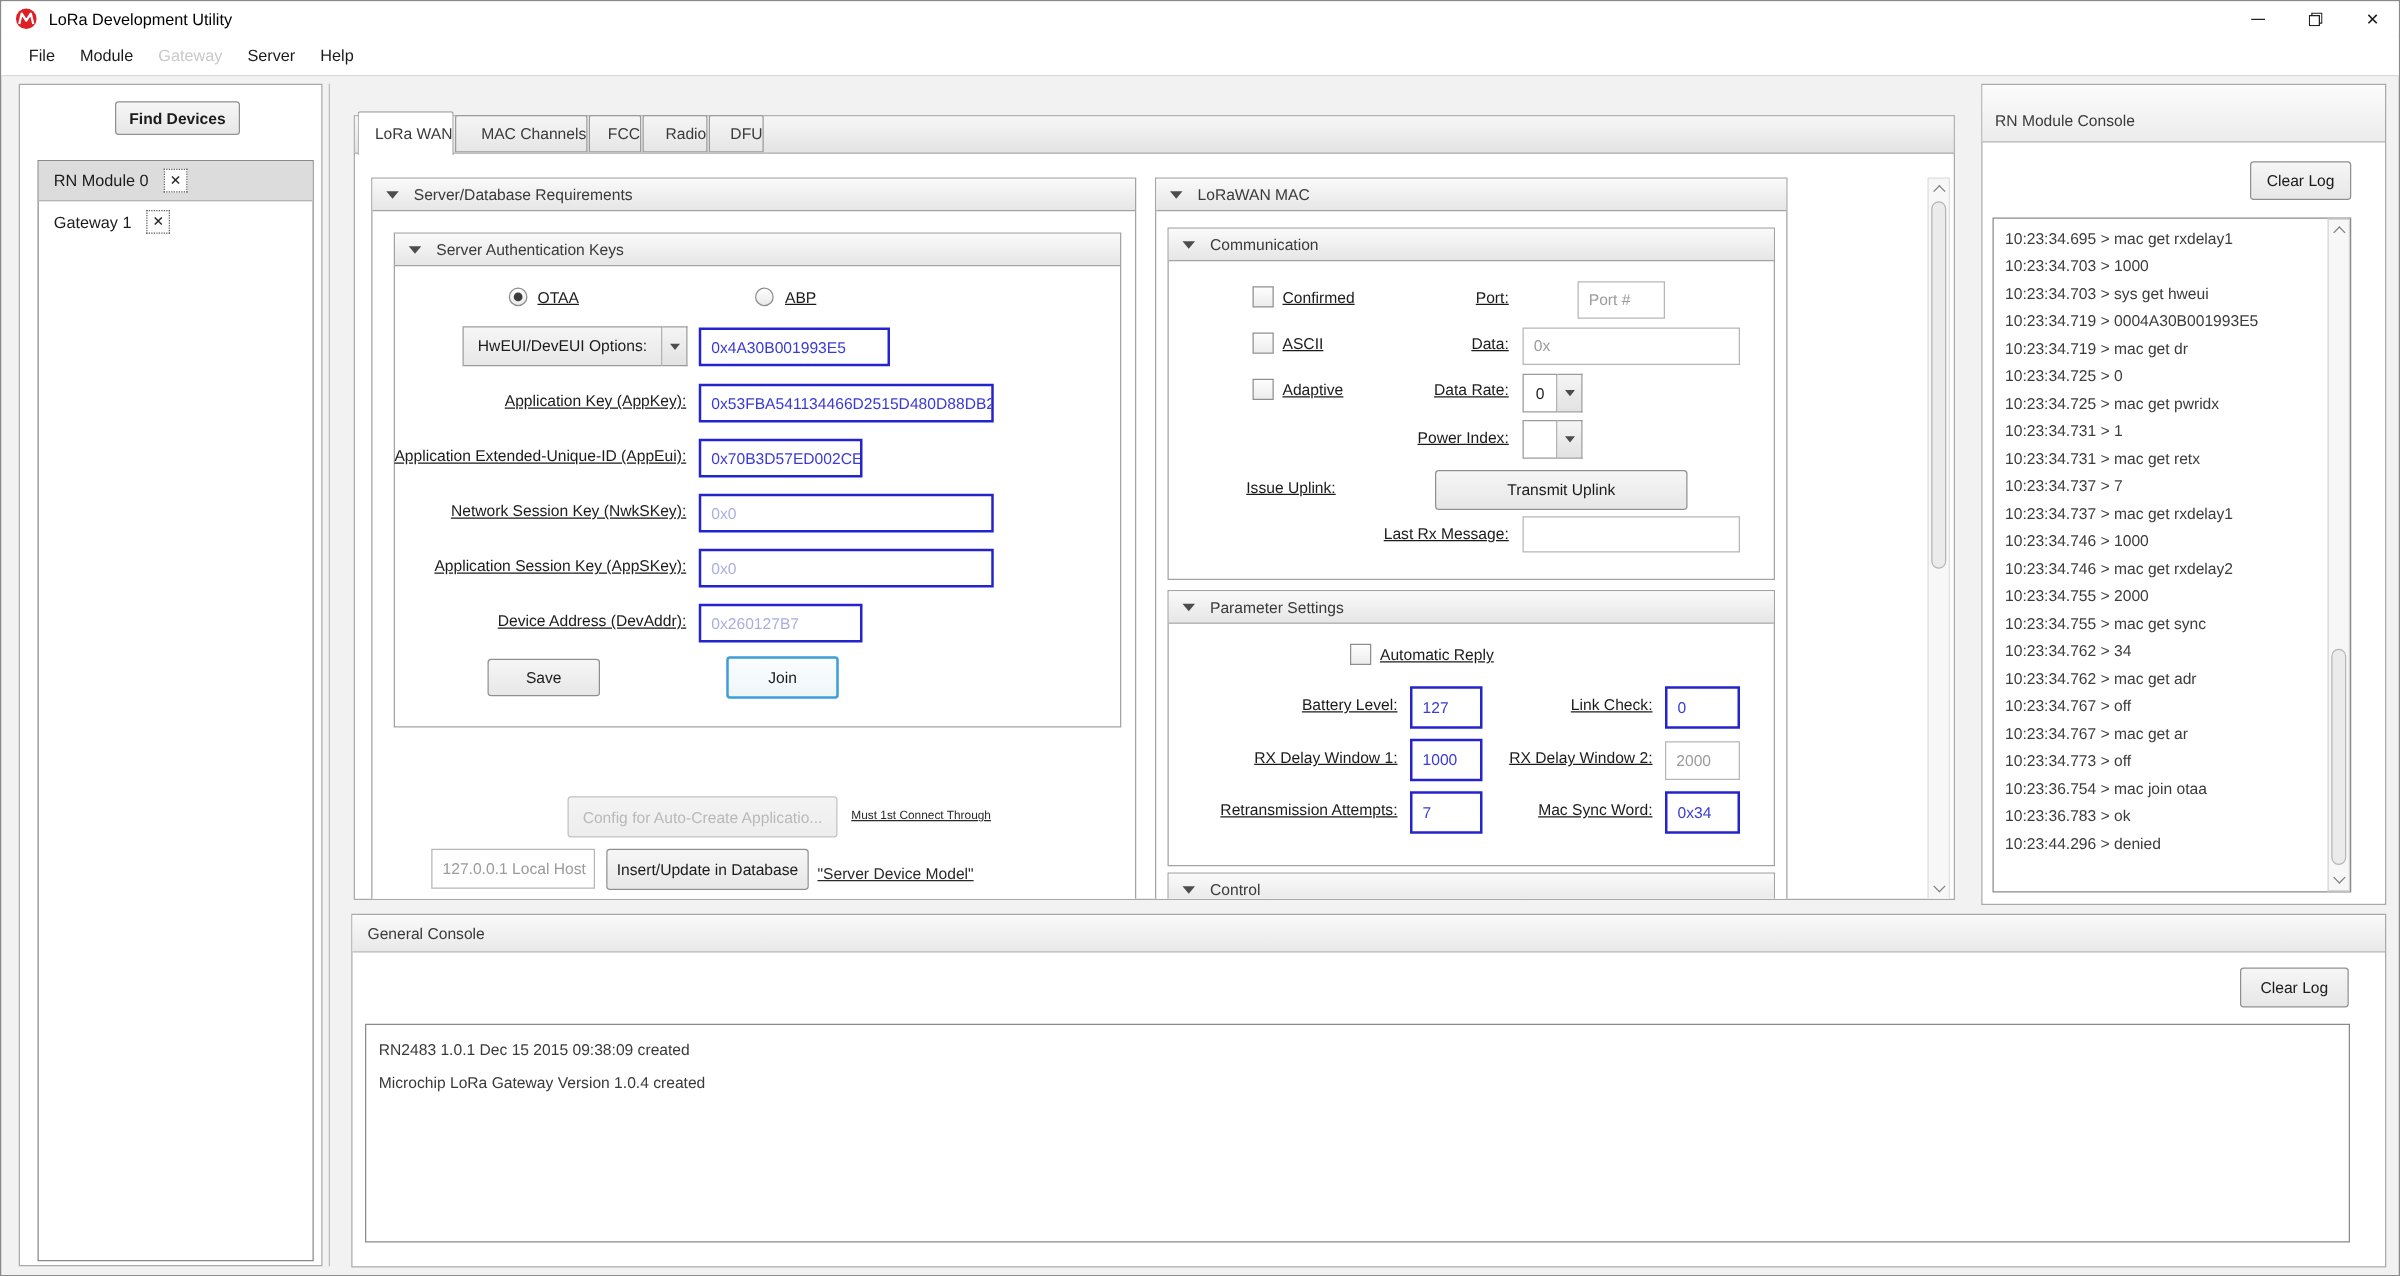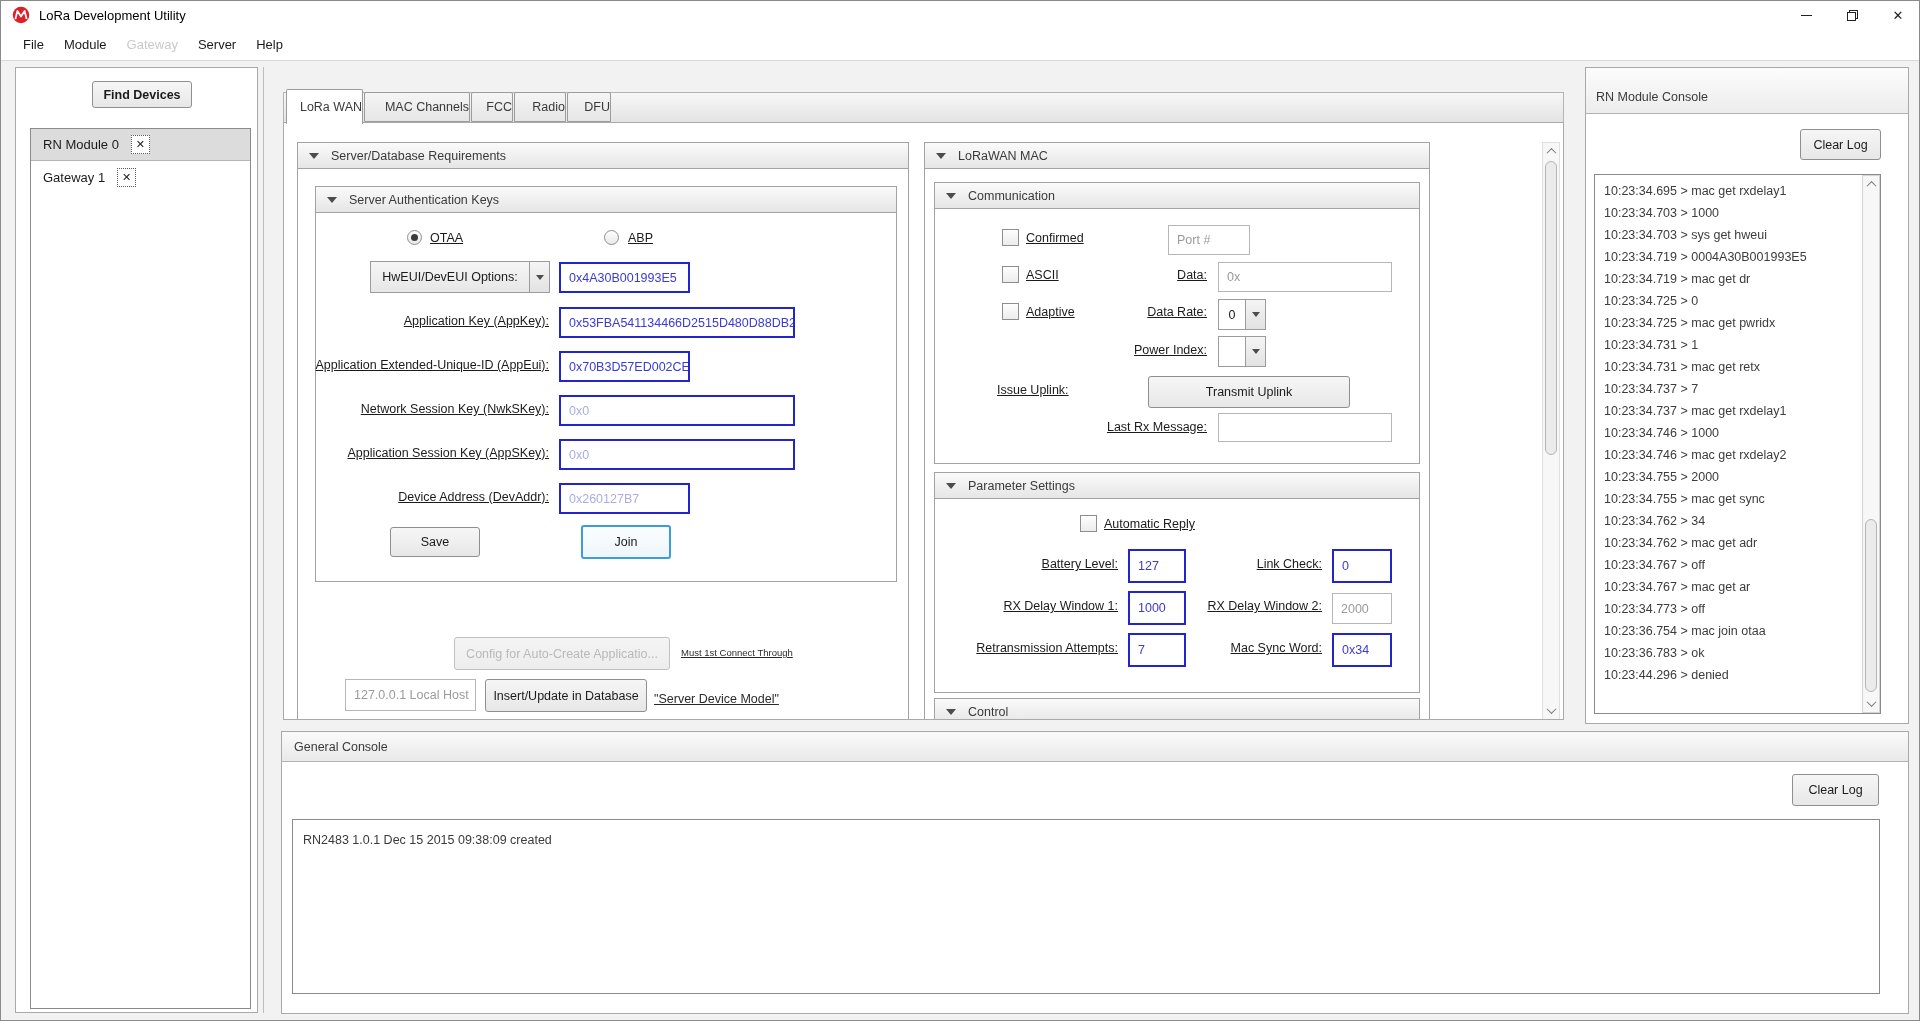--- a/index.html
+++ b/index.html
@@ -162,21 +162,21 @@
     <div class="lbl" style="left:146px; top:108px;">OTAA</div>
     <div class="rad" style="left:320px; top:107px;"></div>
     <div class="lbl" style="left:344px; top:108px;">ABP</div>
 
     <div class="combo" style="left:86px; top:138px; height:32px;">
       <div class="val" style="width:160px; background:linear-gradient(#f6f6f6,#e7e7e7);">HwEUI/DevEUI Options:</div>
       <div class="arr">
           <div class="darr"></div>
         </div>
     </div>
-    <div class="fld blue" style="left:275px; top:139px; width:131px; height:31px;">
+    <div class="fld blue" style="left:275px; top:139px; width:153px; height:31px;">
         <span>0x4A30B001993E5</span>
       </div>
 
     <div class="lbl" style="right:1014px; top:191px;">Application Key (AppKey):</div>
     <div class="fld blue" style="left:275px; top:184px; width:236px; height:31px;">
         <span>0x53FBA541134466D2515D480D88DB2</span>
       </div>
 
     <div class="lbl" style="right:1014px; top:235px;">Application Extended-Unique-ID (AppEui):</div>
     <div class="fld blue" style="left:275px; top:228px; width:131px; height:31px;">
@@ -226,21 +226,21 @@
 
     <div class="grp" style="left:650px; top:59px; width:486px; height:282px;">
       <div class="grphdr">
         <div class="tri"></div>
         <span>Communication</span>
       </div>
     </div>
     <div class="cb" style="left:718px; top:106px;"></div>
     <div class="lbl" style="left:742px; top:108px;">Confirmed</div>
     <div class="lbl" style="right:356px; top:108px;">Port:</div>
-    <div class="fld phgray" style="left:884px; top:102px; width:82px; height:30px;text-align:right;">
+    <div class="fld phgray" style="left:978px; top:102px; width:70px; height:30px;text-align:right;">
         <span>Port #</span>
       </div>
 
     <div class="cb" style="left:718px; top:143px;"></div>
     <div class="lbl" style="left:742px; top:145px;">ASCII</div>
     <div class="lbl" style="right:356px; top:145px;">Data:</div>
     <div class="fld phgray" style="left:934px; top:139px; width:174px; height:30px;">
         <span>0x</span>
       </div>
 
@@ -371,16 +371,17 @@
   <div class="panel" style="left:280px; top:730px; width:1628px; height:283px;">
     <div class="gchdr">
         <span>General Console</span>
       </div>
     <div class="btn" style="left:1510px; top:42px; width:87px; height:32px;">
         <span>Clear Log</span>
       </div>
     <div class="gctext">
 
     <div class="gcline">RN2483 1.0.1 Dec 15 2015 09:38:09 created</div>
+        <div class="gcline">Microchip LoRa Gateway Version 1.0.4 created</div>
       </div>
   </div>
 
 </div>
 
 </body></html>

